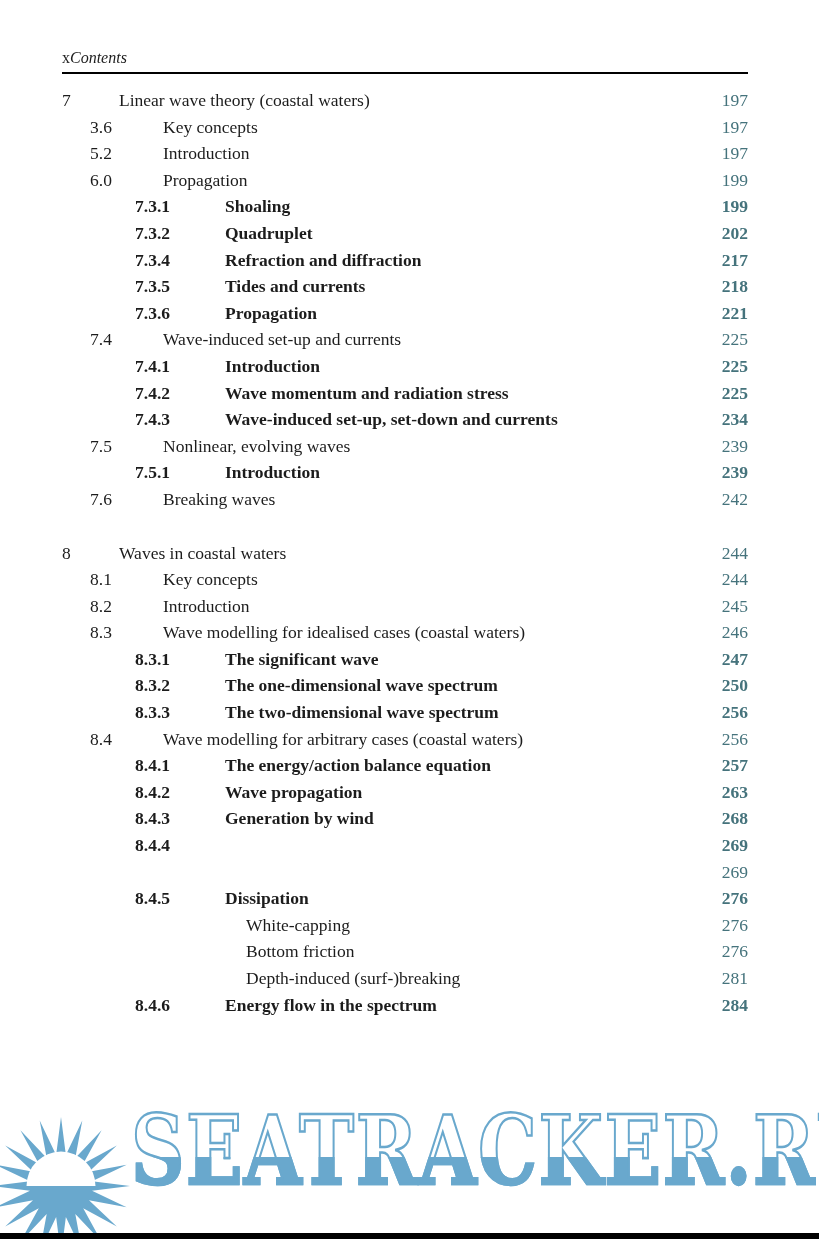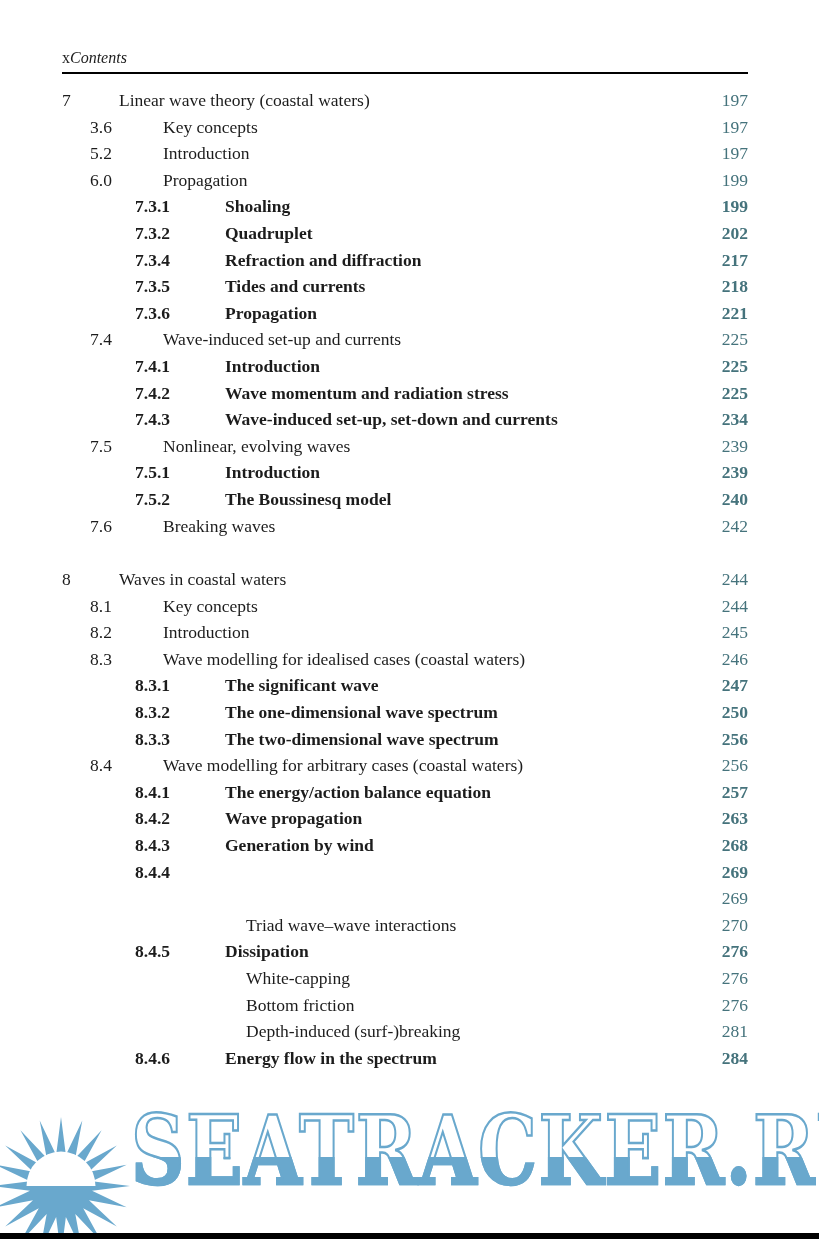--- a/index.html
+++ b/index.html
@@ -125,25 +125,20 @@
       <div class="toc-row level-1">
     <span class="num">7.5</span>
     <span class="label">Nonlinear, evolving waves</span>
     <span class="pg">239</span>
   </div>
       <div class="toc-row level-2">
     <span class="num">7.5.1</span>
     <span class="label">Introduction</span>
     <span class="pg">239</span>
   </div>
-      <div class="toc-row level-2">
-    <span class="num">7.5.2</span>
-    <span class="label">The Boussinesq model</span>
-    <span class="pg">240</span>
-  </div>
       <div class="toc-row level-1">
     <span class="num">7.6</span>
     <span class="label">Breaking waves</span>
     <span class="pg">242</span>
   </div>
       <div class="toc-row level-0 gap-before">
     <span class="num">8</span>
     <span class="label">Waves in coastal waters</span>
     <span class="pg">244</span>
   </div>
@@ -197,25 +192,20 @@
     <span class="label">Generation by wind</span>
     <span class="pg">268</span>
   </div>
       <div class="toc-row level-2">
     <span class="num">8.4.4</span>
     <span class="pg">269</span>
   </div>
       <div class="toc-row level-3">
 
     <span class="pg">269</span>
-  </div>
-      <div class="toc-row level-3">
-
-    <span class="label">Triad wave–wave interactions</span>
-    <span class="pg">270</span>
   </div>
       <div class="toc-row level-2">
     <span class="num">8.4.5</span>
     <span class="label">Dissipation</span>
     <span class="pg">276</span>
   </div>
       <div class="toc-row level-3">
 
     <span class="label">White-capping</span>
     <span class="pg">276</span>

